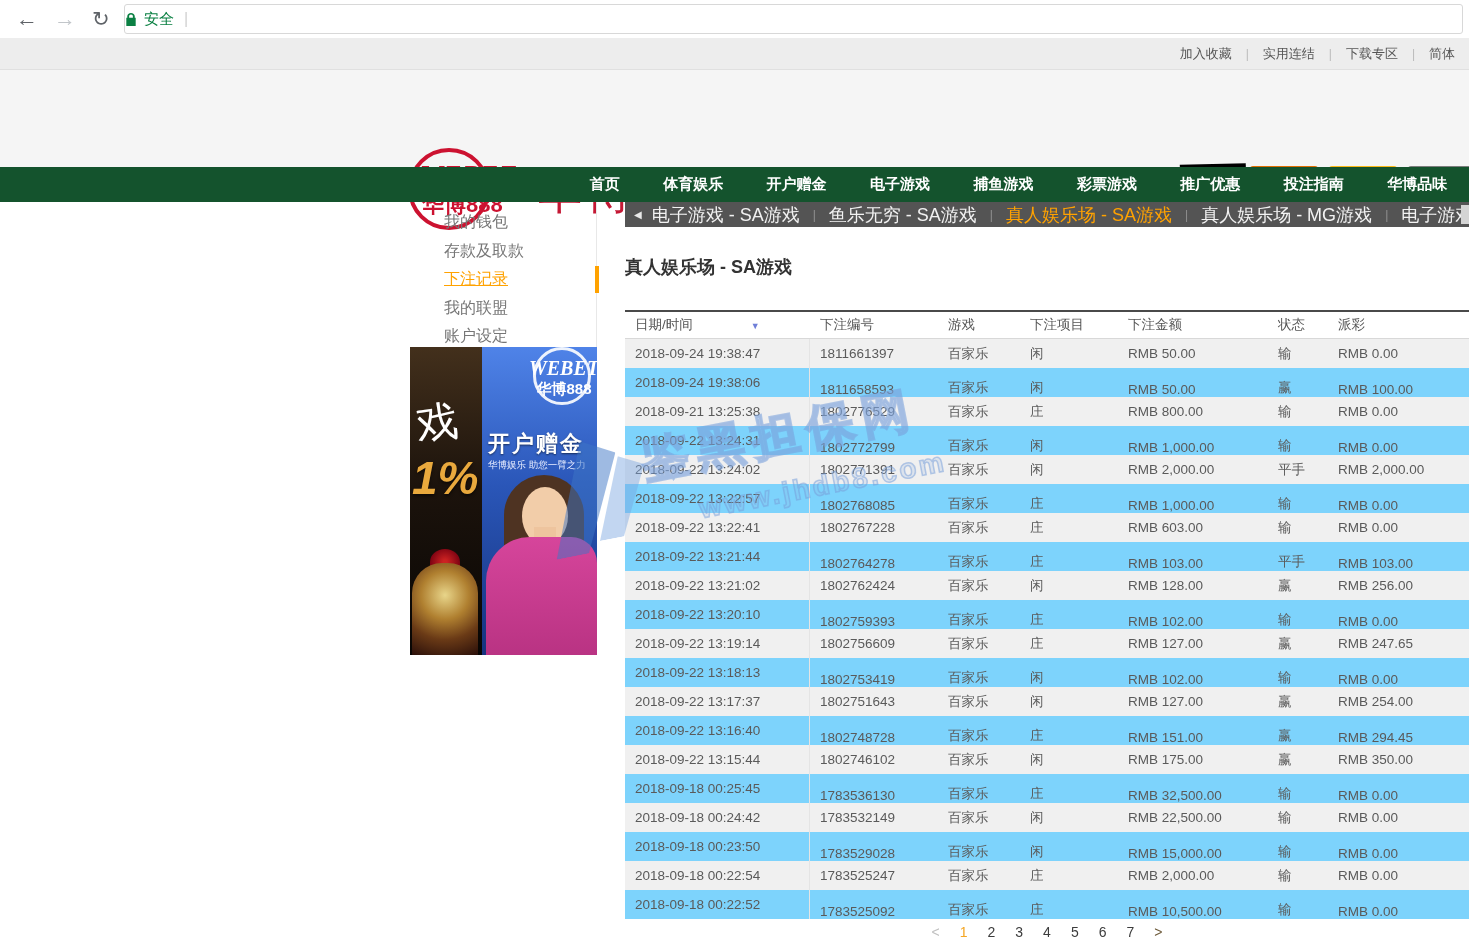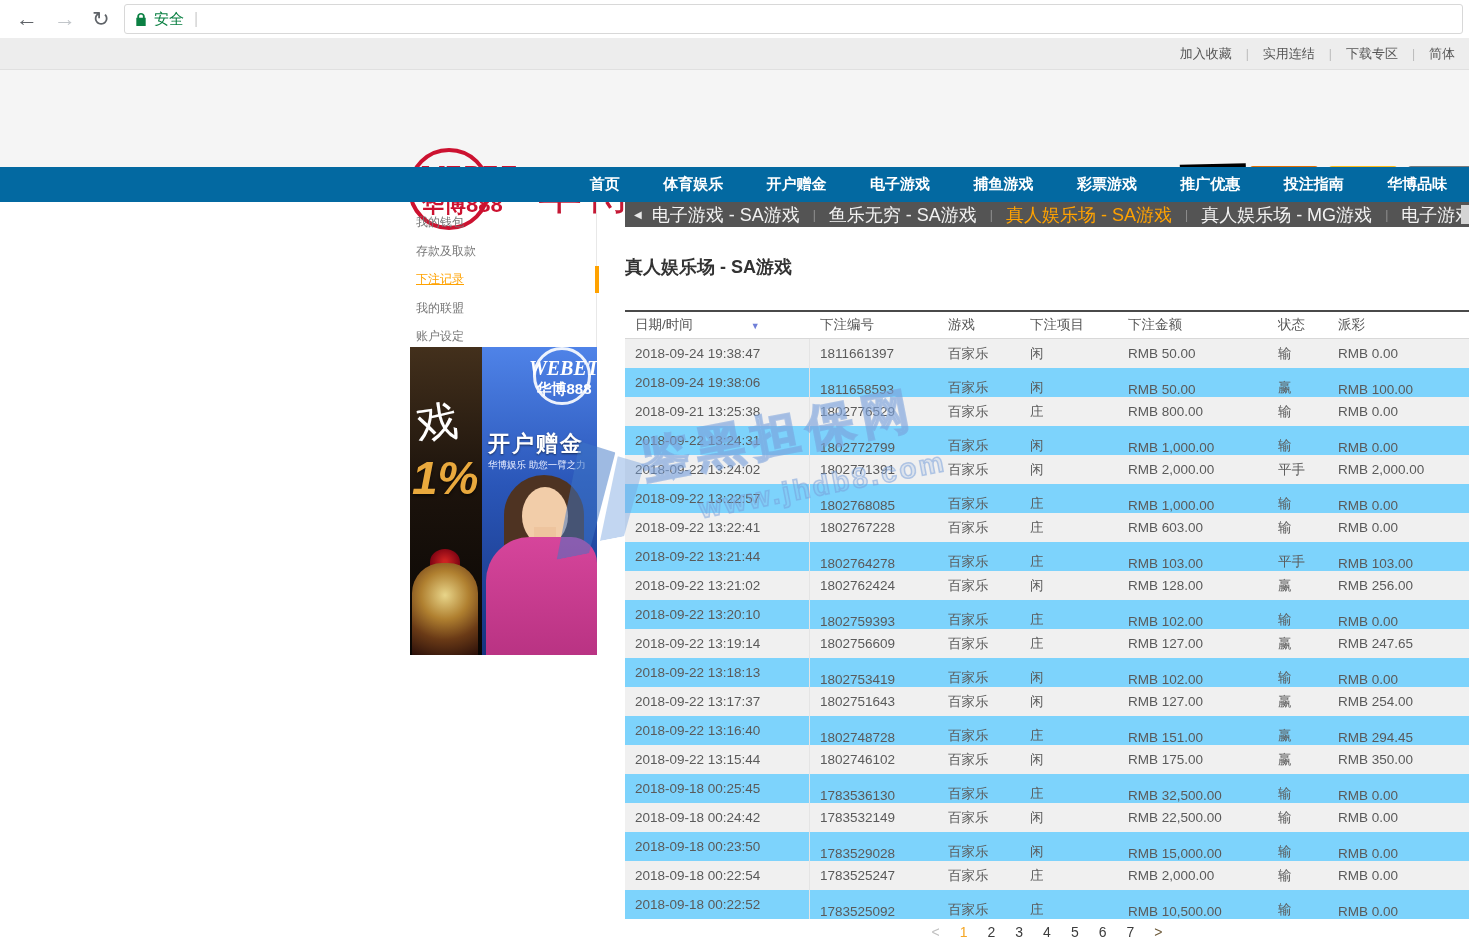--- a/index.html
+++ b/index.html
@@ -5,21 +5,21 @@
   * { margin:0; padding:0; box-sizing:border-box; }
   html,body { width:1469px; height:947px; overflow:hidden; }
   body { font-family:"Liberation Sans","DejaVu Sans",sans-serif; background:#fff; position:relative; }
 
   
   .chrome { position:absolute; left:0; top:0; width:1469px; height:38px; background:#fff; }
   .nav-btn { position:absolute; top:4px; font-size:22px; color:#5f6368; cursor:pointer; line-height:30px; }
   .nav-btn.back { left:16px; }
   .nav-btn.fwd { left:54px; color:#c2c6ca; }
   .nav-btn.reload { left:92px; font-size:21px; }
-  .urlbar { position:absolute; left:124px; top:4px; right:6px; height:30px; border:1px solid #d8d8d8; border-radius:3px; background:#fff; display:flex; align-items:center; padding:0 10px; }
+  .urlbar { position:absolute; left:124px; top:4px; right:6px; height:30px; border:1px solid #d8d8d8; border-radius:3px; background:#fff; display:flex; align-items:center; padding:0 0; }
   .lock { width:12px; height:15px; margin-right:7px; flex:0 0 auto; }
   .sec-label { color:#0b8043; font-size:15px; margin-right:10px; }
   .url-sep { color:#d0d0d0; font-size:16px; margin-right:10px; }
   .url-text { color:#333; font-size:15px; font-family:"DejaVu Sans Mono","Liberation Mono",monospace; white-space:nowrap; }
 
   
   .utility { position:absolute; left:0; top:38px; width:1469px; height:32px; background:#ededed; border-bottom:1px solid #e0e0e0; display:flex; align-items:center; justify-content:flex-end; padding-right:0; overflow:hidden; }
   .u-link { color:#555; font-size:13px; cursor:pointer; text-decoration:none; padding:0 14px; white-space:nowrap;font-family:Liberation Serif, serif; }
   .u-sep { color:#bbb; font-size:12px; }
   .u-last-pad { width:0; }
@@ -37,27 +37,27 @@
   .refresh-ic { color:#777; font-size:15px; margin-right:8px; cursor:pointer; }
   .bal-label { color:#888; font-size:13px; }
   .bal-value { color:#555; font-size:14px; margin-left:22px; }
   .bal-caret { color:#888; font-size:9px; margin-left:18px; cursor:pointer; }
   .hd-btn { position:absolute; top:96px; height:41px; border:none; border-radius:3px; color:#fff; font-size:15px; font-weight:bold; cursor:pointer; font-family:inherit; }
   .btn-deposit { left:1250px; width:68px; background:linear-gradient(180deg,#ffb200 0%,#f8850b 100%); border-top:3px solid #e06d00; }
   .btn-account { left:1329px; width:68px; background:#fcb814; }
   .btn-logout  { left:1408px; width:70px; background:#7c7c7c; }
 
   
-  .mainnav { position:absolute; left:0; top:167px; width:1469px; height:35px; background:#0369a1; }
+  .mainnav { position:absolute; left:0; top:167px; width:1469px; height:35px; background:#14532d; }
   .mainnav-inner { position:absolute; left:568px; right:0; top:0; height:35px; display:flex; justify-content:space-around; align-items:center; }
   .nav-item { color:#fff; font-size:15px; font-weight:bold; cursor:pointer; white-space:nowrap; }
 
   
   .side-menu { position:absolute; left:410px; top:202px; width:187px; border-right:1px solid #e8e8e8; padding:6px 0 8px 6px; }
-  .side-item { position:relative; height:28.5px; line-height:28.5px; font-size:12px; color:#777; cursor:pointer; }
+  .side-item { position:relative; height:28.5px; line-height:28.5px; font-size:16px; color:#777; cursor:pointer;margin-left:28px; }
   .side-item.active { color:#ffa200; text-decoration:underline; }
   .side-ind { position:absolute; right:-3px; top:1px; width:4px; height:27px; background:#ffa200; }
 
   
   .banner { position:absolute; left:410px; top:347px; width:187px; height:308px; overflow:hidden; cursor:pointer; }
   .bn-left { position:absolute; left:0; top:0; width:72px; height:308px; background:linear-gradient(180deg,#4a3category 0,#000); background:linear-gradient(180deg,#43301c 0%,#1c130c 45%,#080604 100%); overflow:hidden; }
   .bn-script { position:absolute; left:6px; top:48px; color:#fff; font-size:42px; font-family:"Liberation Serif","DejaVu Serif",serif; transform:rotate(-8deg); }
   .bn-percent { position:absolute; left:2px; top:104px; color:#e9a93d; font-size:46px; font-weight:bold; font-style:italic; text-shadow:0 2px 3px #00000088; }
   .bn-armor { position:absolute; left:2px; bottom:0; width:66px; height:92px; background:radial-gradient(circle at 50% 35%,#e8d58a 0%,#b08030 35%,#6a3a16 65%,#2a0f0a 100%); border-radius:30px 30px 0 0; }
   .bn-plume { position:absolute; left:20px; bottom:80px; width:30px; height:26px; background:radial-gradient(circle,#c22 10%,#701 80%); border-radius:50% 50% 0 0; }

